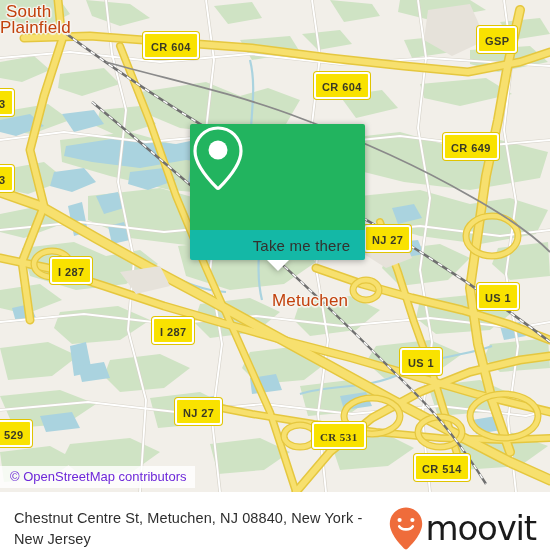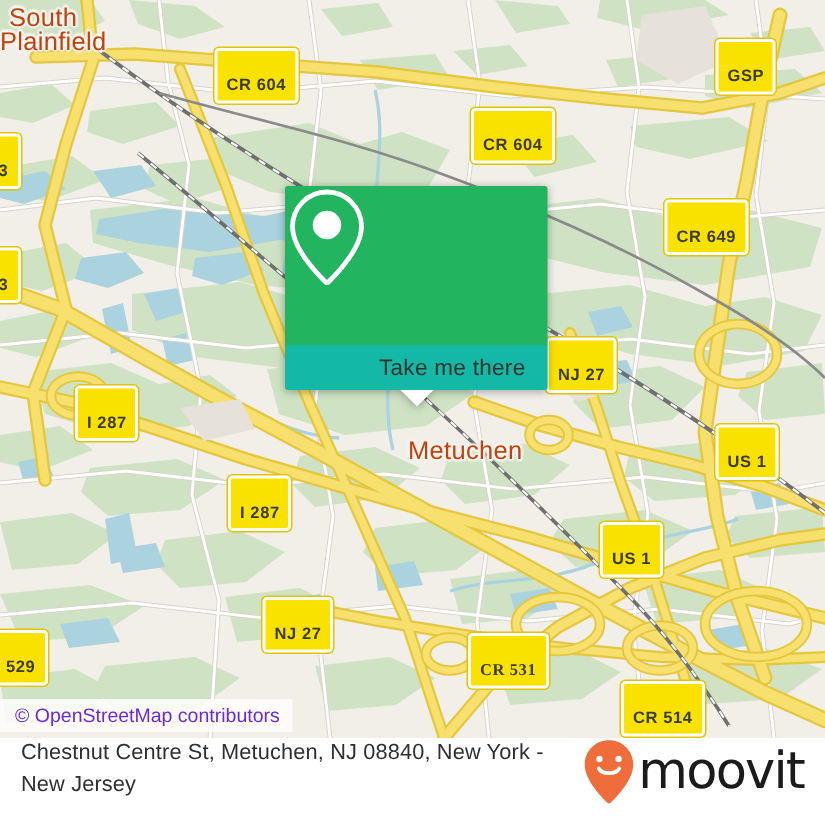--- a/index.html
+++ b/index.html
@@ -22,21 +22,21 @@
     position:absolute;
     background:#f9e200;
     border:2px solid #ffffff;
     box-shadow:0 0 0 1px #e0c400;
     border-radius:3px;
     color:#3a3a26;
     font-size:11px;
     font-weight:bold;
     letter-spacing:.4px;
     line-height:14px;
-    padding:16px 6px 3px 6px;
+    padding:6px 6px 3px 6px;
     white-space:nowrap;
     font-family:"Liberation Sans", sans-serif;
     text-align:center;
   }
 
   
   .place{
     position:absolute;
     color:#5b5b58;
     font-size:13px;
@@ -84,21 +84,21 @@
     background:rgba(255,255,255,.80);
     color:#6d28d9;font-size:13px;
     padding:3px 8px 4px 10px;
     white-space:nowrap;
   }
 
   
   #footer{
     position:absolute;left:0;top:492px;width:550px;height:58px;
     background:rgba(255,255,255,.88);
-    display:flex;align-items:flex-start;
+    display:flex;align-items:flex-end;
   }
   #footer-text{
     flex:1 1 auto;
     padding:0 4px 0 14px;
     color:#2f2f2f;
     font-size:14.5px;
     line-height:21px;
     letter-spacing:.1px;
   }
   #footer-logo{

